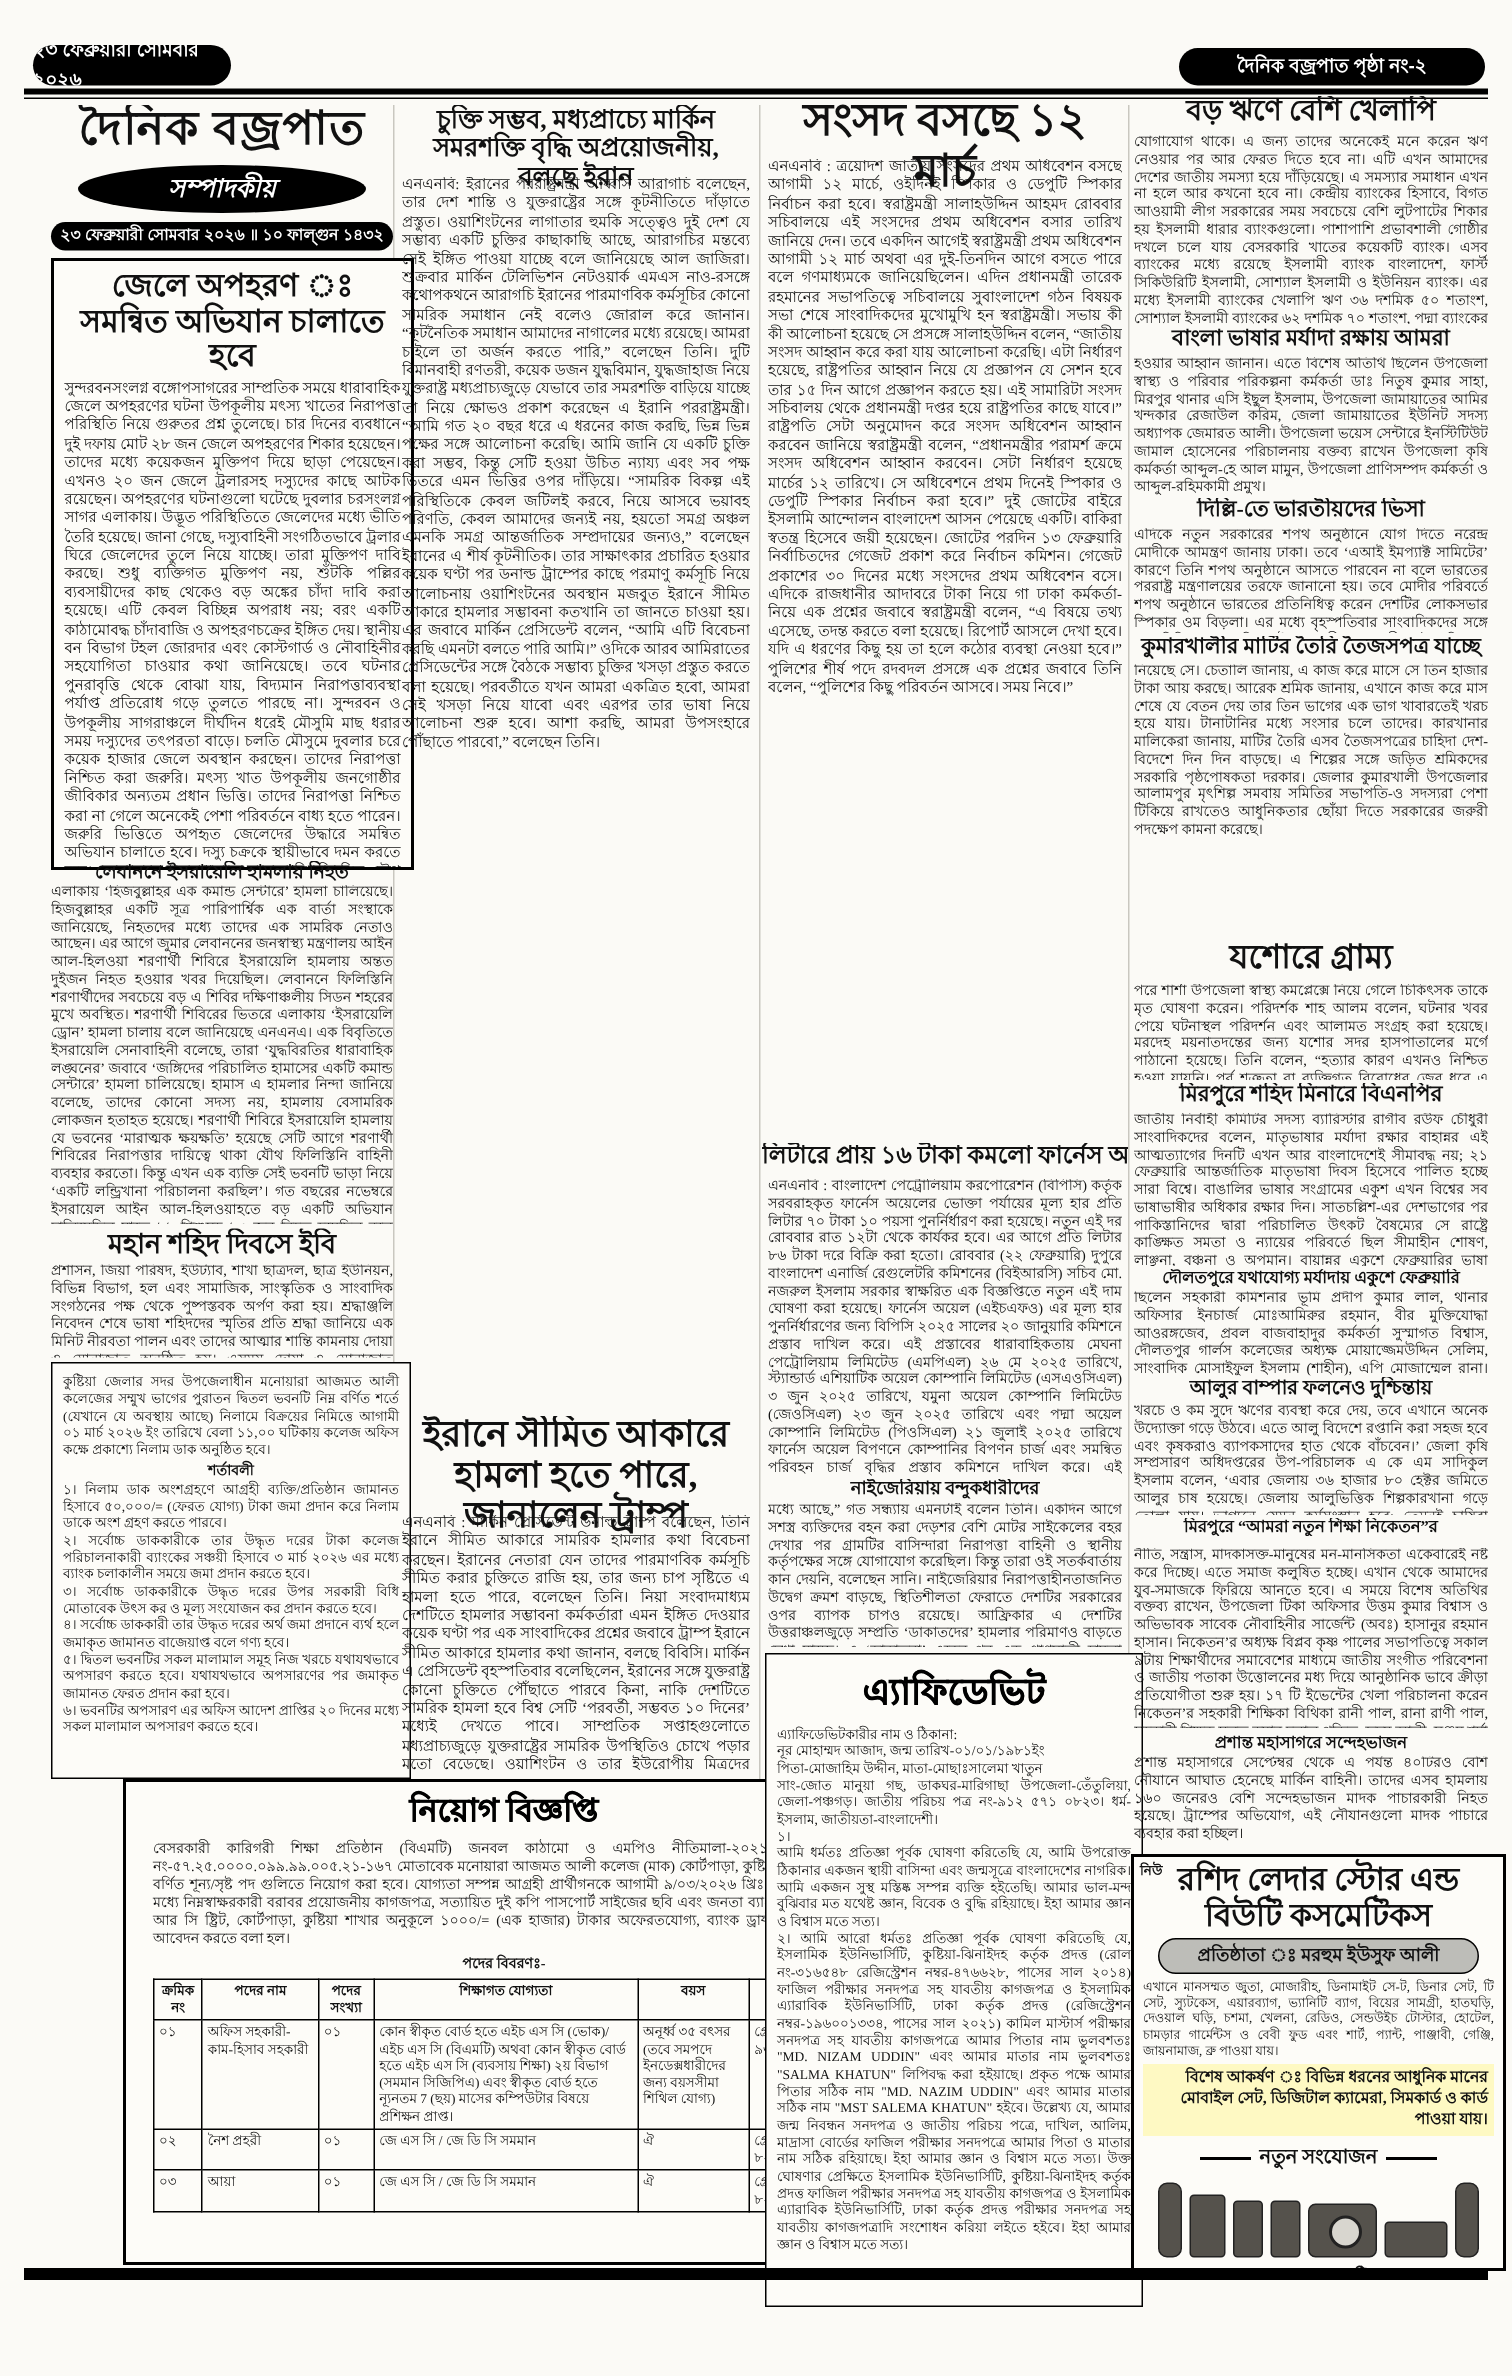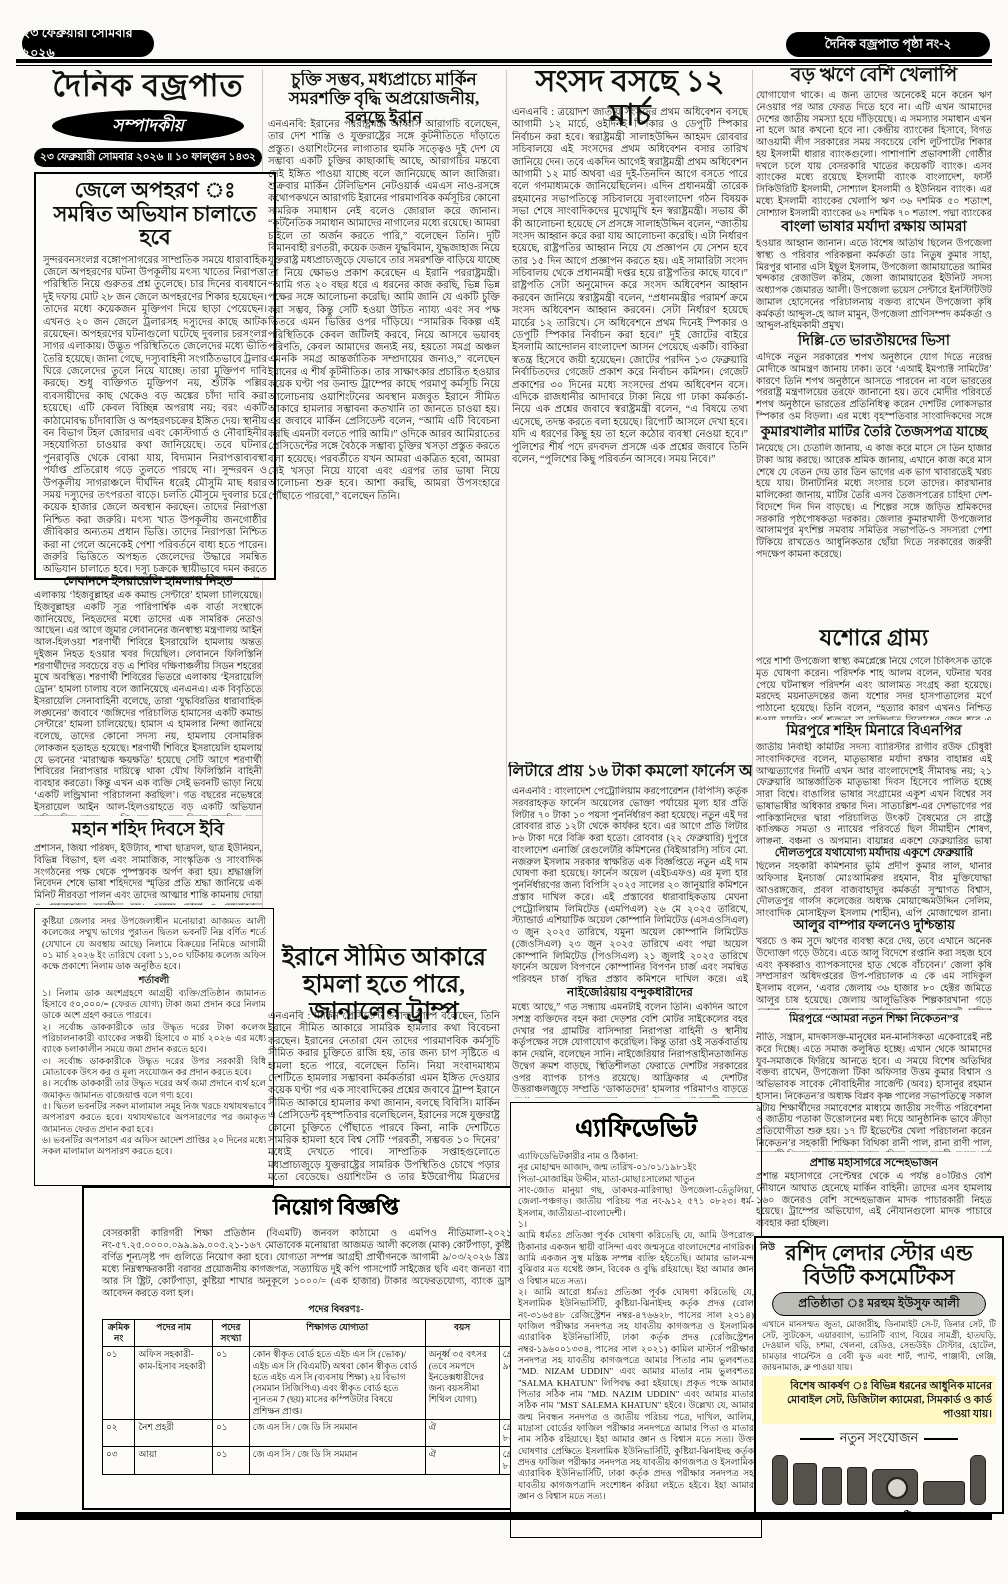--- a/index.html
+++ b/index.html
@@ -21,21 +21,21 @@
   .box-title{font-weight:900;text-align:center;-webkit-text-stroke:0.4px #000;}
   .sig{text-align:right;font-size:9.5px;line-height:1.35;font-weight:bold;}
   table.rt{border-collapse:collapse;width:100%;font-size:9px;line-height:1.25;}
   table.rt th,table.rt td{border:1px solid #000;padding:2px 3px;vertical-align:top;text-align:left;}
   table.rt th{text-align:center;font-weight:bold;}
   .pre{white-space:pre-line;}
   .gray-pill{border:1.5px solid #000;background:#bdbdb8;border-radius:12px;font-weight:900;
              text-align:center;font-size:12px;padding:1px 4px;}
   .gray-box{background:#fef9c3;font-weight:bold;text-align:right;font-size:10.5px;line-height:1.35;padding:3px 4px;}
   .prod{background:#55524c;border:1px solid #222;border-radius:3px;}
-  .new-line{display:flex;align-items:center;gap:6px;font-weight:400;font-size:13px;justify-content:center;}
+  .new-line{display:flex;align-items:center;gap:6px;font-weight:700;font-size:13px;justify-content:center;}
   .new-line::before,.new-line::after{content:"";flex:0 0 34px;height:2px;background:#000;}
 </style>
 </head>
 <body>
 
 <div id="page">
 
   <div class="abs pill" style="left:22px;top:30px;width:132px;height:27px;font-size:12.5px;">২৩ ফেব্রুয়ারী সোমবার ২০২৬</div>
   <div class="abs pill" style="left:786px;top:32px;width:204px;height:25px;font-size:12.5px;">দৈনিক বজ্রপাত পৃষ্ঠা নং-২</div>
 

